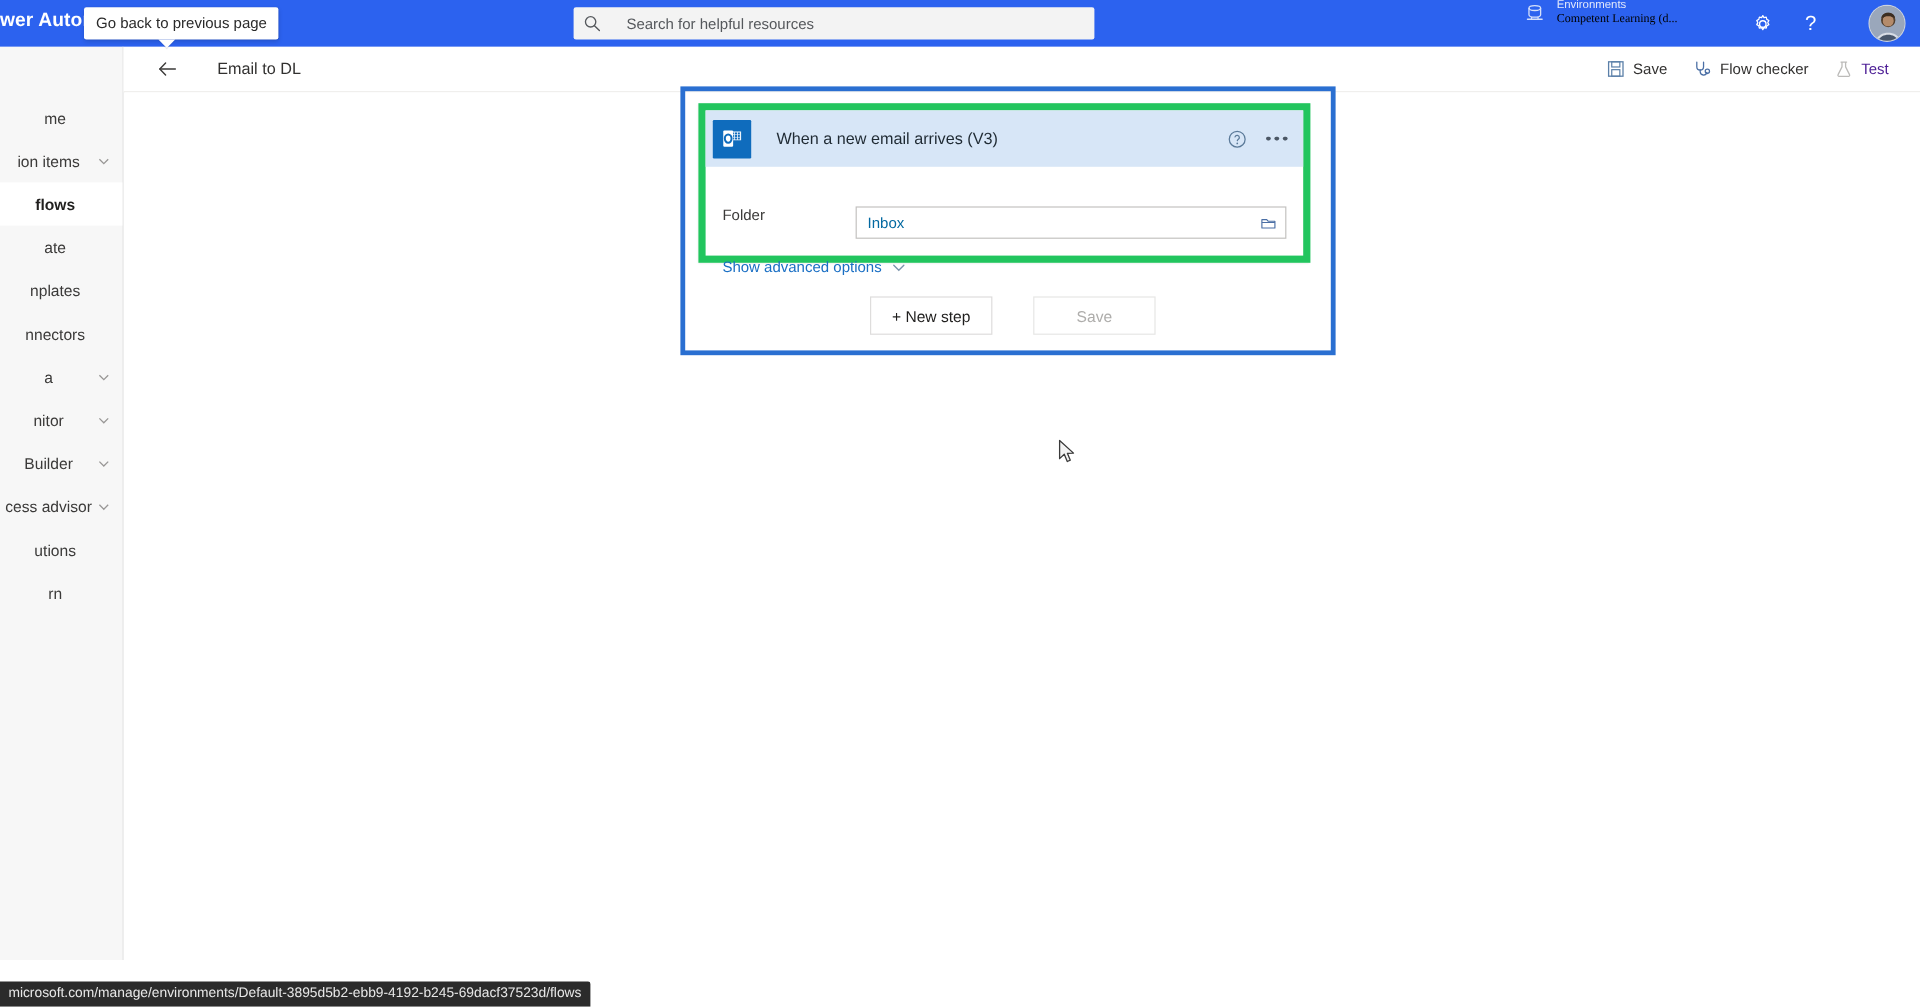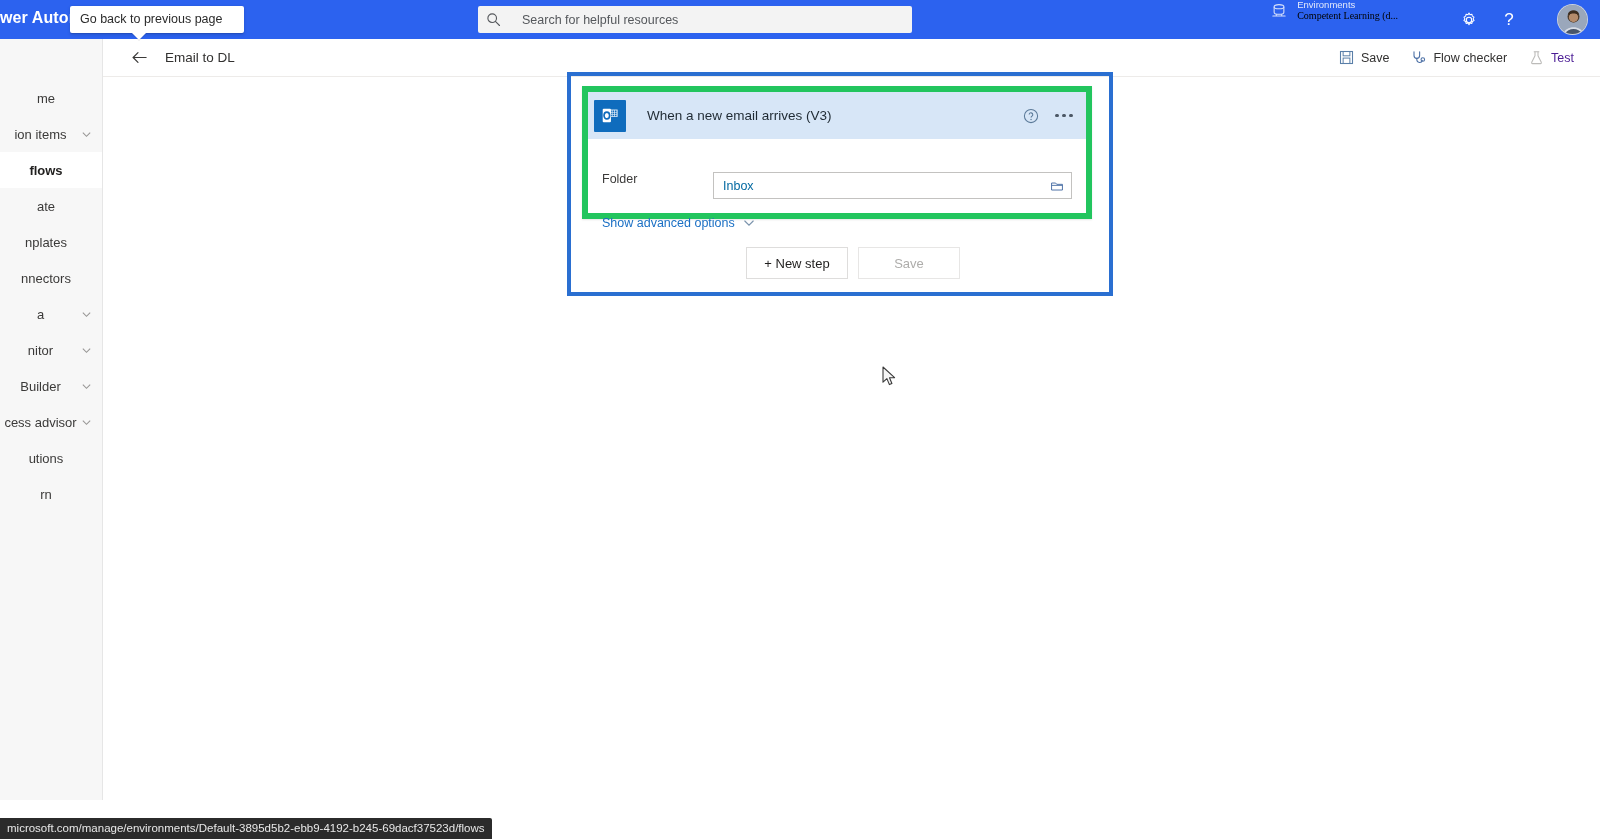--- a/index.html
+++ b/index.html
@@ -55,21 +55,21 @@
     position: absolute; right: 12px; top: 4px;
     width: 31px; height: 31px; border-radius: 50%;
     overflow: hidden; background: #8e9db5;
     border: 1px solid rgba(255,255,255,.55);
   }
 
   
   .tooltip {
     position: absolute; left: 70px; top: 6px;
     background: #ffffff; color: #2a2a2a;
-    font-size: 12.5px; padding: 6px 22px 7px 10px;
+    font-size: 12.5px; padding: 6px 10px 7px 10px;
     border-radius: 2px;
     box-shadow: 0 1.6px 3.6px rgba(0,0,0,.13), 0 .3px .9px rgba(0,0,0,.11);
     white-space: nowrap; z-index: 60;
   }
   .tooltip::after {
     content: ""; position: absolute;
     left: 62px; bottom: -7px;
     border-left: 7px solid transparent;
     border-right: 7px solid transparent;
     border-top: 7px solid #ffffff;
@@ -106,21 +106,21 @@
     border-bottom: 1px solid #edebe9;
     display: flex; align-items: center;
   }
   .back-btn {
     width: 40px; height: 38px;
     display: flex; align-items: center; justify-content: center;
     margin-left: 16px;
   }
   .back-btn svg { width: 17px; height: 17px; }
   .flow-title {
-    font-size: 13.5px; color: #323130; margin-left: 6px; white-space: nowrap;
+    font-size: 13.5px; color: #323130; margin-left: 22px; white-space: nowrap;
   }
   .cmd-right {
     margin-left: auto; display: flex; align-items: center;
     gap: 2px; padding-right: 16px;
   }
   .cmd-btn {
     display: flex; align-items: center; gap: 7px;
     height: 30px; padding: 0 10px;
     font-size: 12.5px; color: #323130;
     white-space: nowrap;
@@ -186,22 +186,22 @@
     width: 14px; height: 14px;
   }
   .adv-row {
     margin-top: 15px; display: inline-flex; align-items: center; gap: 8px;
   }
   .adv-link { font-size: 12.5px; color: #1a6fc4; }
   .adv-row .chev { width: 12px; height: 12px; opacity: .8; }
 
   
   .footer-btns {
-    position: absolute; left: 642px; top: 170px;
-    display: flex; gap: 10px;
+    position: absolute; left: 621px; top: 170px;
+    display: flex; gap: 34px;
   }
   .fbtn {
     height: 32px; min-width: 102px; padding: 0 16px;
     background: #ffffff; border: 1px solid #dedddc;
     display: flex; align-items: center; justify-content: center;
     font-size: 13px; color: #201f1e; white-space: nowrap;
   }
   .fbtn.disabled { color: #aeadab; border-color: #e7e6e5; }
 
   

